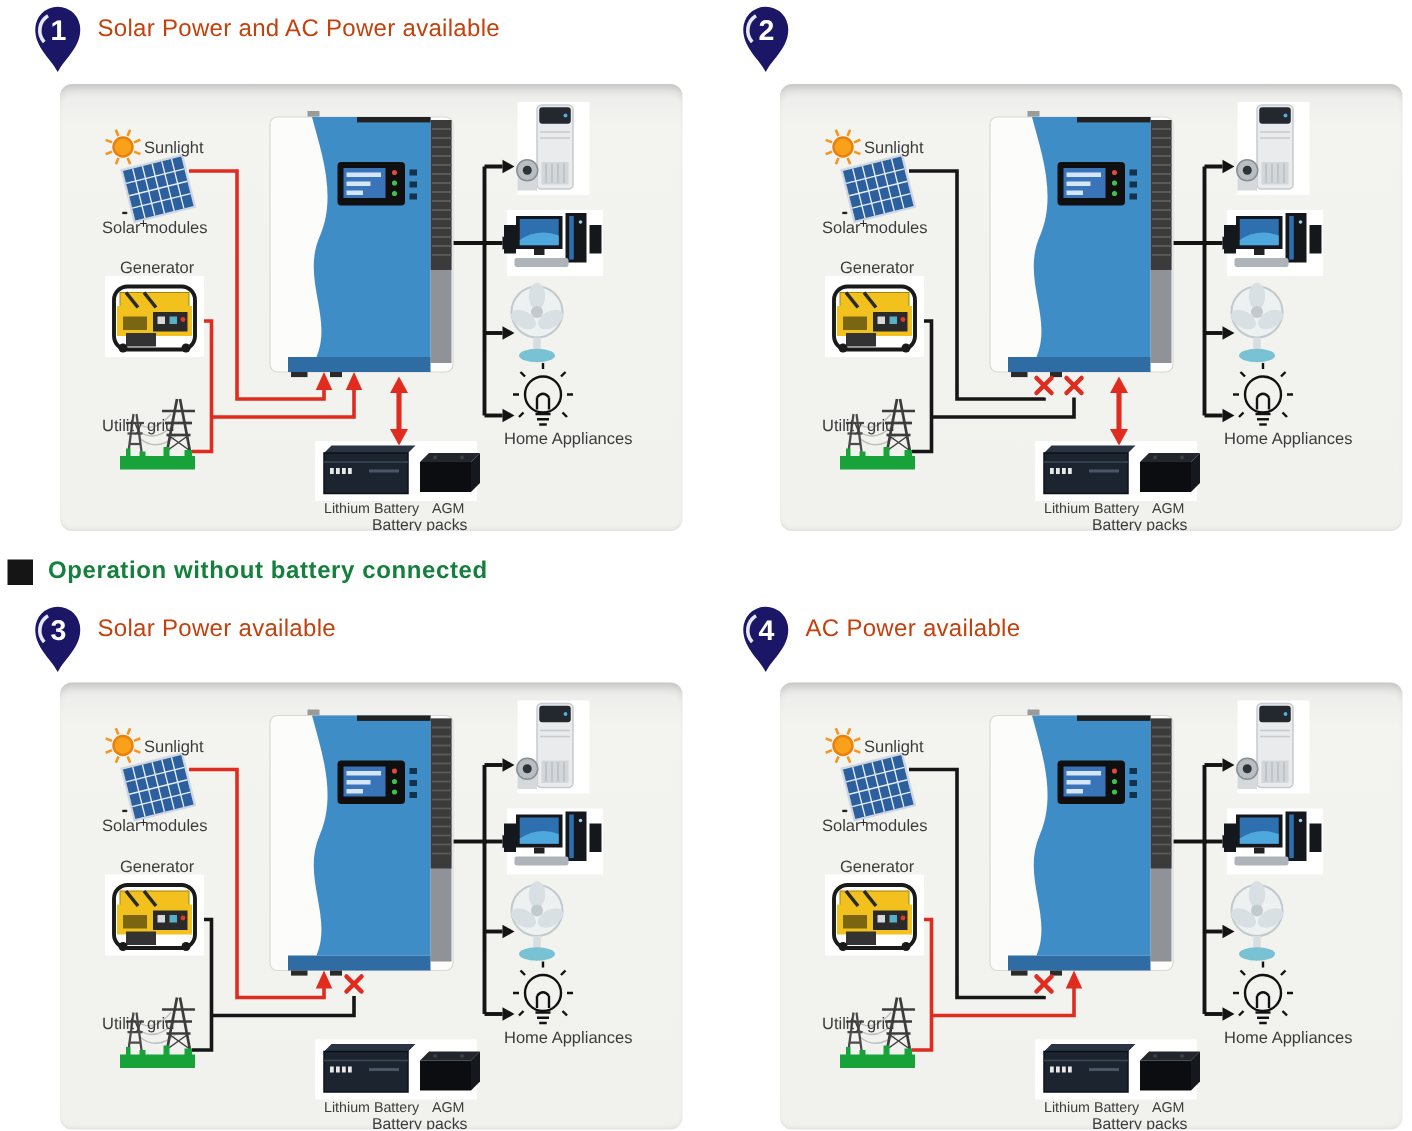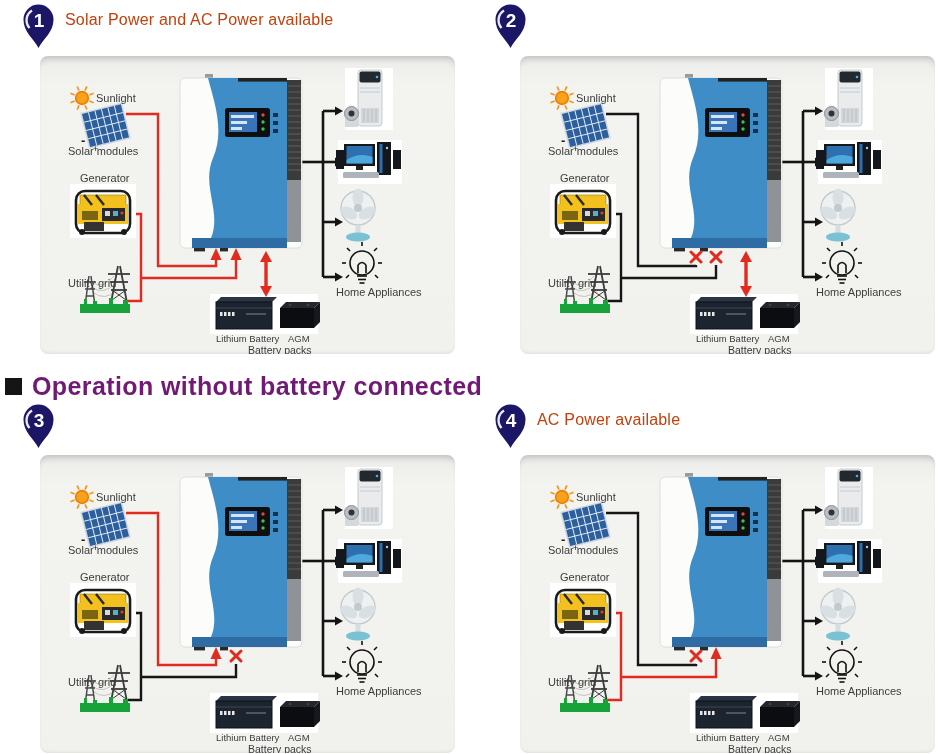--- a/index.html
+++ b/index.html
@@ -3,21 +3,21 @@
 <meta charset="utf-8">
 <style>
   html,body{margin:0;padding:0;background:#ffffff;}
   body{font-family:"Liberation Sans", sans-serif;}
   .page{position:relative;width:941px;height:754px;background:#fff;overflow:hidden;}
   .hdr{position:absolute;display:flex;align-items:flex-start;gap:8px;}
   .hdr .pin{width:37px;height:48px;flex:0 0 auto;}
   .hdr .ttl{font-size:16px;font-weight:normal;color:#c2410c;letter-spacing:.2px;padding-top:9px;white-space:nowrap;}
   .divider{position:absolute;left:5px;top:372px;display:flex;align-items:center;gap:10px;}
   .divider .sq{width:17px;height:17px;background:#151515;flex:0 0 auto;}
-  .divider .dttl{font-size:25px;font-weight:bold;color:#701a75;letter-spacing:.4px;white-space:nowrap;}
+  .divider .dttl{font-size:16px;font-weight:bold;color:#15803d;letter-spacing:.4px;white-space:nowrap;}
   .panel{position:absolute;width:415px;height:298px;background:linear-gradient(#ececea,#f3f3f0 10%,#f1f1ee);
          border-radius:8px;box-shadow:inset 0 7px 7px -5px rgba(0,0,0,.22), inset 0 -3px 4px -3px rgba(0,0,0,.12);}
   .panel svg{display:block;width:415px;height:298px;}
   text{font-family:"Liberation Sans", sans-serif;}
 </style>
 </head>
 <body>
 
 <div class="page">
 
@@ -42,20 +42,21 @@
     <span class="sq"></span>
     <span class="dttl">Operation without battery connected</span>
   </div>
 
   <div class="hdr" style="left:20px;top:402px;">
     <svg class="pin" viewBox="0 0 37 48">
       <path d="M18.5 46 C13.5 36.5 3.5 30 3.5 17.5 A15 15 0 1 1 33.5 17.5 C33.5 30 23.5 36.5 18.5 46 Z" fill="#1b1666"></path>
       <path d="M9.5 26 A11.5 11.5 0 0 1 12 8.5" stroke="#ffffff" stroke-width="2.4" fill="none" opacity="0.9"></path>
       <text x="19" y="24.5" text-anchor="middle" font-size="19" font-weight="bold" fill="#ffffff">3</text>
     </svg>
+    <span class="ttl">Solar Power available</span>
   </div>
 
   <div class="hdr" style="left:492px;top:402px;">
     <svg class="pin" viewBox="0 0 37 48">
       <path d="M18.5 46 C13.5 36.5 3.5 30 3.5 17.5 A15 15 0 1 1 33.5 17.5 C33.5 30 23.5 36.5 18.5 46 Z" fill="#1b1666"></path>
       <path d="M9.5 26 A11.5 11.5 0 0 1 12 8.5" stroke="#ffffff" stroke-width="2.4" fill="none" opacity="0.9"></path>
       <text x="19" y="24.5" text-anchor="middle" font-size="19" font-weight="bold" fill="#ffffff">4</text>
     </svg>
     <span class="ttl">AC Power available</span>
   </div>

